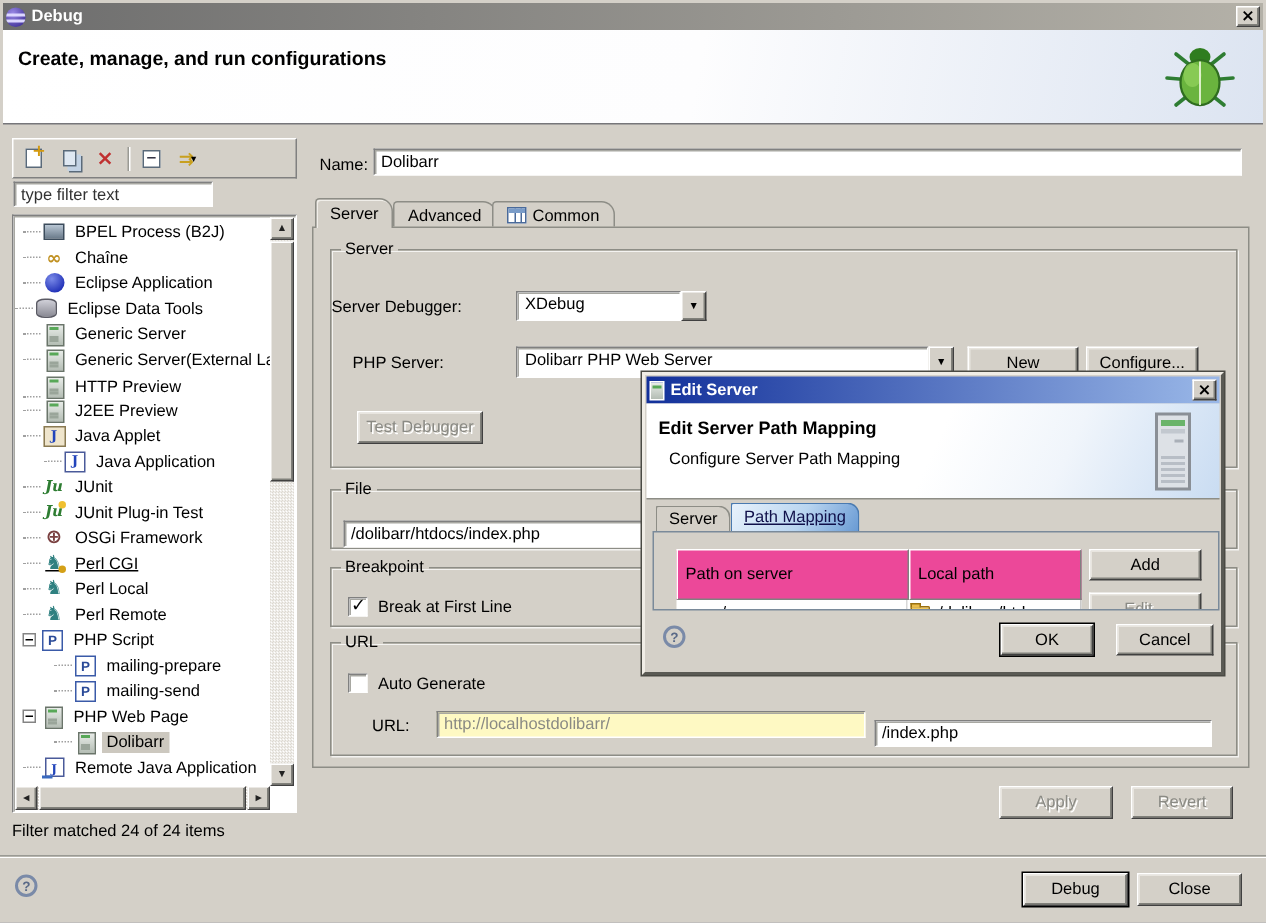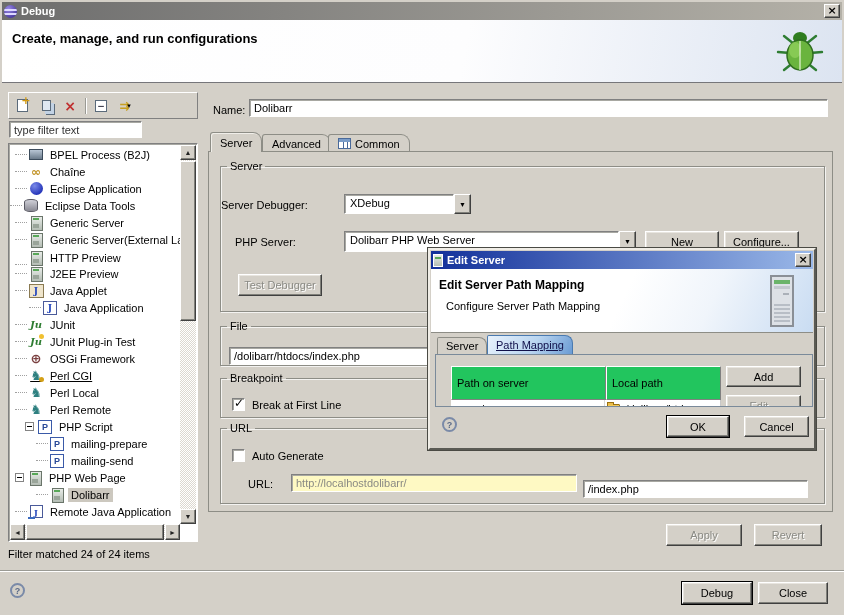--- a/index.html
+++ b/index.html
@@ -146,21 +146,21 @@
     background:linear-gradient(115deg,#ffffff 50%,#f0f5fb 72%,#c9dcf2 100%);
     border-bottom:1px solid #8d8d86;
   }
   .dtab{position:absolute;height:17px;background:#d4d0c8;border:1px solid #8d8d86;border-bottom:none;border-radius:2px 8px 0 0;display:flex;align-items:center;padding:0 8px;}
   .dtab.active{
     height:19px;background:linear-gradient(120deg,#e8f2fc 0%,#b9d5f0 55%,#6a9bd4 100%);
     color:#10104a;text-decoration:underline;border-color:#4a7ab0;z-index:3;
   }
   #dlg-pane{position:absolute;left:5px;top:104px;width:378px;height:53px;border:1px solid #7a8a9a;background:#d4d0c8;overflow:hidden;}
   .thead{
-    background:#22c55e;border:1px solid;border-color:#fff #808080 #808080 #fff;
+    background:#ec4899;border:1px solid;border-color:#fff #808080 #808080 #fff;
     display:flex;align-items:center;padding:16px 5px;height:17px;
   }
   .trow{display:flex;align-items:center;background:#fff;height:17px;border-right:1px solid #c8c8c8;}
   .folder-icon{width:13px;height:9px;background:linear-gradient(#f4cc5c,#dca030);border:1px solid #9a7010;border-radius:1px;position:relative;margin:0 5px 0 2px;flex:none;}
   .folder-icon::before{content:"";position:absolute;top:-3px;left:-1px;width:5px;height:2px;background:#eabc4a;border:1px solid #9a7010;border-bottom:none;}
   .help-icon{width:15px;height:15px;border-radius:50%;border:2px solid #7a8aa8;color:#5a6a88;display:flex;align-items:center;justify-content:center;font:bold 9px "Liberation Sans",sans-serif;background:transparent;}
   .minisrv{width:10px;height:13px;background:linear-gradient(#e8ece8,#b4bdb4);border:1px solid #fff;position:relative;margin-right:4px;flex:none;}
   .minisrv::after{content:"";position:absolute;left:1px;top:2px;right:1px;height:2px;background:#58a858;}
   #footline{left:0;right:0;top:570px;border-top:1px solid #9a9a94;box-shadow:0 1px 0 #fff;}
 </style>
@@ -291,21 +291,21 @@
         <div class="titem" style="padding-left: 5px;">
           <span class="conn"></span>
           <span class="ic perl-icon"></span>
           <span class="tlabel">Perl Local</span>
         </div>
         <div class="titem" style="padding-left: 5px;">
           <span class="conn"></span>
           <span class="ic perl-icon"></span>
           <span class="tlabel">Perl Remote</span>
         </div>
-        <div class="titem" style="padding-left: 15px;">
+        <div class="titem" style="padding-left: 5px;">
           <span class="expbox"></span>
           <span class="ic php-icon"></span>
           <span class="tlabel">PHP Script</span>
         </div>
         <div class="titem" style="padding-left: 26px;">
           <span class="conn"></span>
           <span class="ic php-icon"></span>
           <span class="tlabel">mailing-prepare</span>
         </div>
         <div class="titem" style="padding-left: 26px;">

